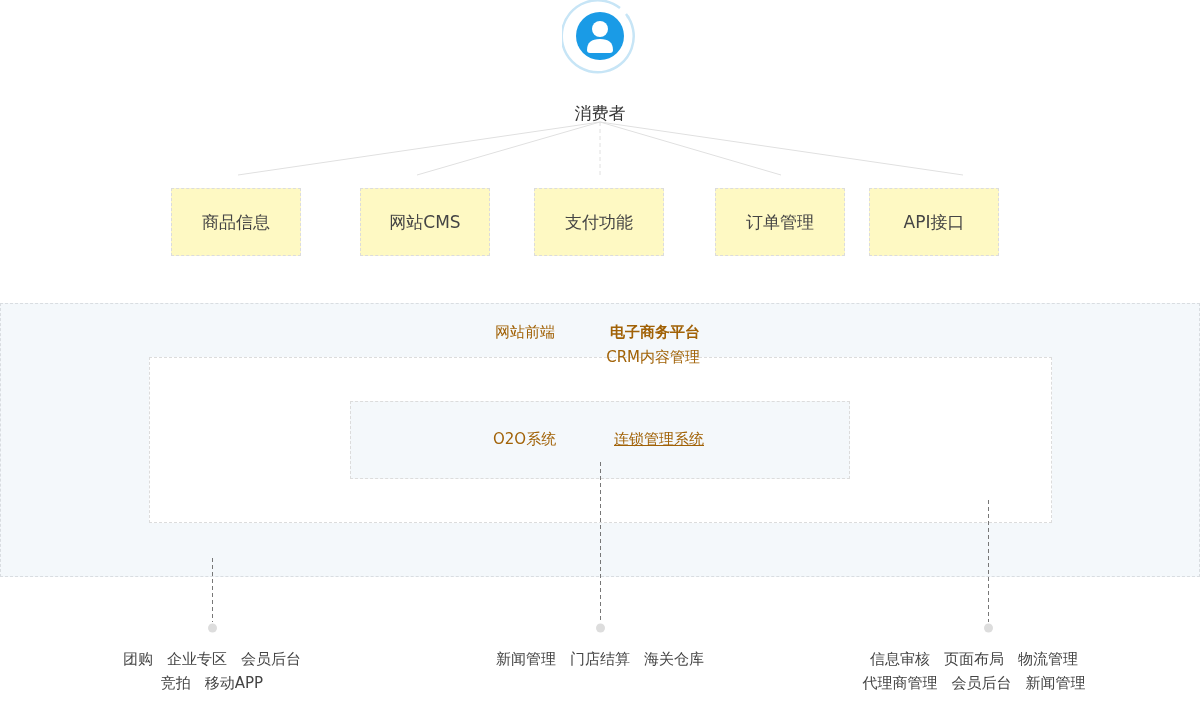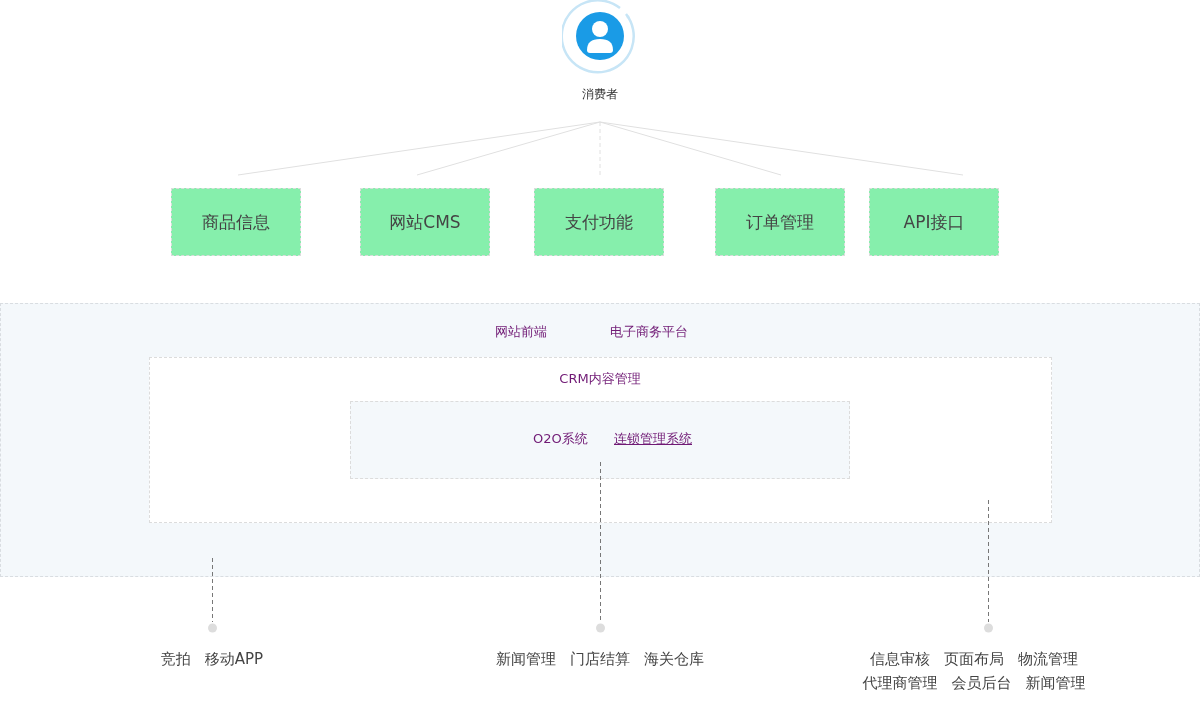--- a/index.html
+++ b/index.html
@@ -5,40 +5,40 @@
   html, body { margin: 0; padding: 0; }
   body {
     width: 1200px; height: 715px; position: relative; overflow: hidden;
     background: #ffffff;
     font-family: "DejaVu Sans", "Liberation Sans", sans-serif;
     color: #333333;
   }
   .abs { position: absolute; }
   #connectors { position: absolute; left: 0; top: 0; width: 1200px; height: 715px; pointer-events: none; }
   .avatar-wrap { left: 562px; top: 0px; width: 76px; height: 76px; }
-  .consumer-label { left: 500px; top: 86px; width: 200px; text-align: center; font-size: 12px; color: #333; }
+  .consumer-label { left: 500px; top: 102px; width: 200px; text-align: center; font-size: 17px; color: #333; }
   .module-box {
     top: 188px; width: 130px; height: 68px;
     border: 1px dashed #dcdcdc; box-sizing: border-box;
     display: flex; align-items: center; justify-content: center;
-    font-size: 17px; color: #444; background: #86efac;
+    font-size: 17px; color: #444; background: #fef9c3;
   }
   .panel-outer {
     left: 0px; top: 303px; width: 1200px; height: 274px; box-sizing: border-box;
     border: 1px dashed #d9dde1; background: #f4f8fb;
   }
   .panel-crm {
     left: 149px; top: 357px; width: 903px; height: 166px; box-sizing: border-box;
     border: 1px dashed #dcdcdc; background: #ffffff;
   }
   .panel-o2o {
     left: 350px; top: 401px; width: 500px; height: 78px; box-sizing: border-box;
     border: 1px dashed #dcdcdc; background: #f4f8fb;
   }
-  .panel-text { font-size: 13px; color: #701a75; white-space: nowrap; }
+  .panel-text { font-size: 15px; color: #a16207; white-space: nowrap; }
   .feature-group { text-align: center; font-size: 15px; color: #444; line-height: 24px; }
   .feature-line span { margin: 0 7px; }
 </style>
 </head>
 <body>
 
 <svg id="connectors">
   <line x1="600" y1="122" x2="238" y2="175" stroke="#e0e0e0" stroke-width="1"></line>
   <line x1="600" y1="122" x2="417" y2="175" stroke="#e0e0e0" stroke-width="1"></line>
   <line x1="600" y1="122" x2="600" y2="176" stroke="#e0e0e0" stroke-width="1" stroke-dasharray="4,3"></line>
@@ -68,39 +68,42 @@
   </div>
 <div class="abs module-box" style="left:715px">
     <span>订单管理</span>
   </div>
 <div class="abs module-box" style="left:869px">
     <span>API接口</span>
   </div>
 
 <div class="abs panel-outer"></div>
 <div class="abs panel-text" style="left:495px; top:323px;">网站前端</div>
-<div class="abs panel-text" style="left:610px; top:323px;">电子商务平台</div>
+<div class="abs panel-text" style="left:610px; top:323px;font-weight:bold;">电子商务平台</div>
 
 <div class="abs panel-crm"></div>
-<div class="abs panel-text" style="left:500px; top:370px; width:200px; text-align:center;">CRM内容管理</div>
+<div class="abs panel-text" style="left:500px; top:348px; width:200px; text-align:right;">CRM内容管理</div>
 
 <div class="abs panel-o2o"></div>
-<div class="abs panel-text" style="left:493px; top:430px;margin-left:40px;">O2O系统</div>
+<div class="abs panel-text" style="left:493px; top:430px;">O2O系统</div>
 <div class="abs panel-text" style="left:614px; top:430px;text-decoration:underline;">连锁管理系统</div>
 
 <svg class="abs" style="left:0;top:0;pointer-events:none;" width="1200" height="715">
   <line x1="212.5" y1="558" x2="212.5" y2="622" stroke="#777" stroke-width="1" stroke-dasharray="4,3"></line>
   <circle cx="212.5" cy="628" r="4.5" fill="#dddddd"></circle>
   <line x1="600.5" y1="462" x2="600.5" y2="622" stroke="#777" stroke-width="1" stroke-dasharray="4,3"></line>
   <circle cx="600.5" cy="628" r="4.5" fill="#dddddd"></circle>
   <line x1="988.5" y1="500" x2="988.5" y2="622" stroke="#777" stroke-width="1" stroke-dasharray="4,3"></line>
   <circle cx="988.5" cy="628" r="4.5" fill="#dddddd"></circle>
 </svg>
 
 <div class="abs feature-group" style="left:62px; top:647px; width:300px;">
+  <div class="feature-line">
+    <span>团购</span><span>企业专区</span><span>会员后台</span>
+  </div>
   <div class="feature-line">
     <span>竞拍</span><span>移动APP</span>
   </div>
 </div>
 
 <div class="abs feature-group" style="left:450px; top:647px; width:300px;">
   <div class="feature-line">
     <span>新闻管理</span><span>门店结算</span><span>海关仓库</span>
   </div>
 </div>

